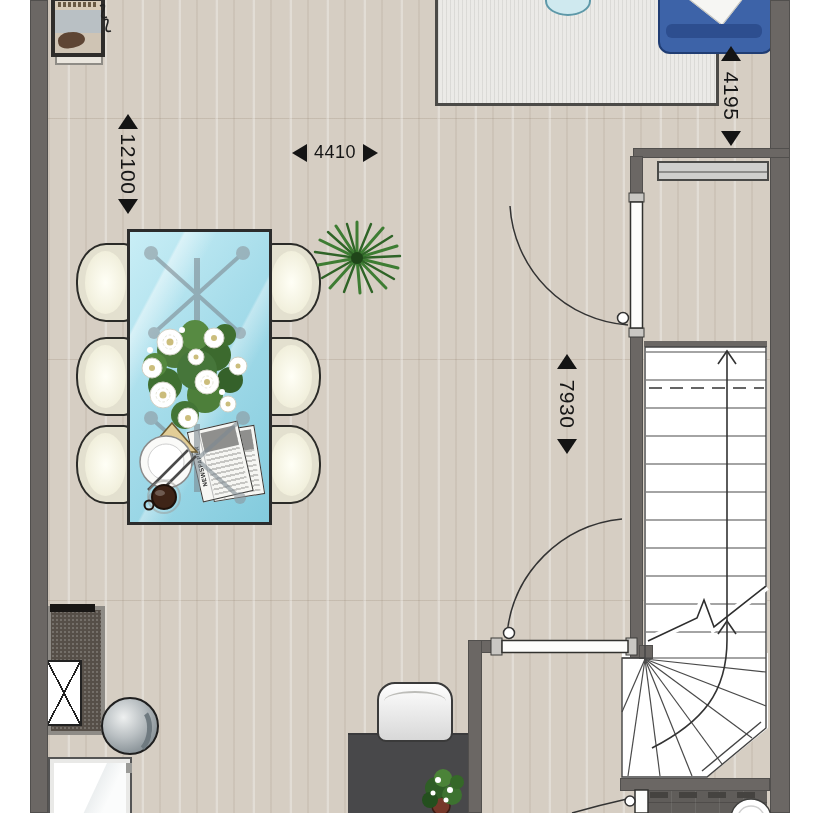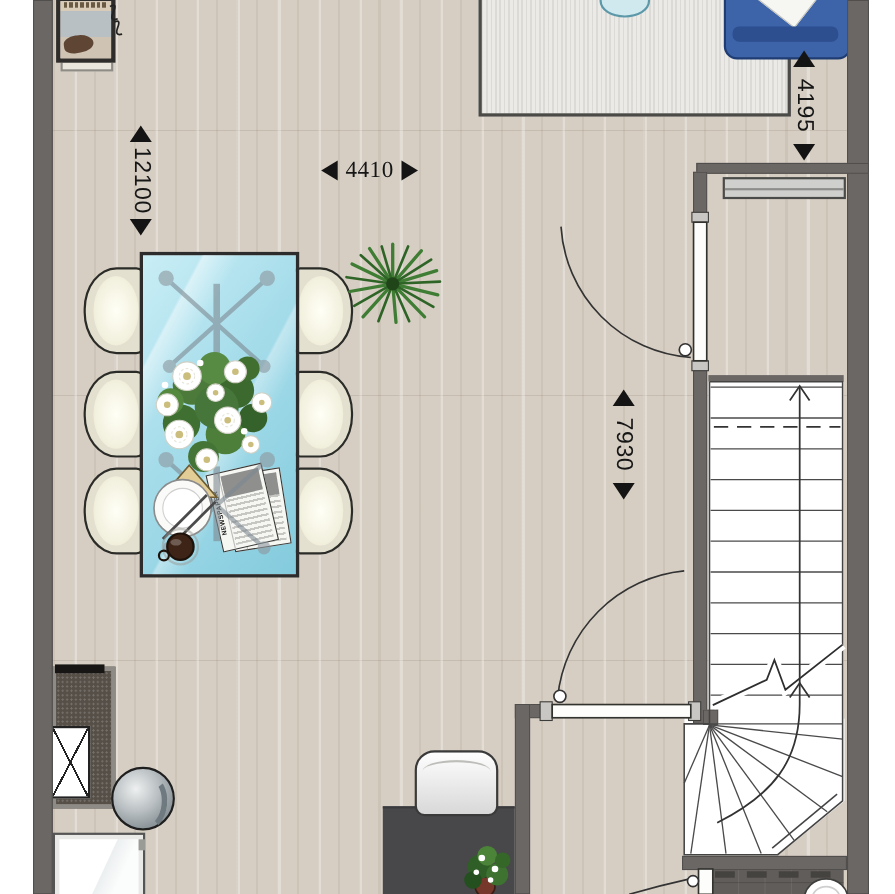--- a/index.html
+++ b/index.html
@@ -96,21 +96,21 @@
   .np-col span{writing-mode:vertical-rl;transform:rotate(180deg);font-size:6px;font-weight:700;letter-spacing:.3px;color:#222;white-space:nowrap;}
   .np-body{position:absolute;left:12px;top:3px;right:3px;bottom:3px;
      background:linear-gradient(#8f8f8d 0 0) no-repeat 0 0/100% 20px,
      repeating-linear-gradient(0deg,#c6c6c3 0 2px, transparent 2px 5px);}
 
   
   .dim{color:#161616;}
   .dim-v{display:flex;flex-direction:column;align-items:center;gap:3px;}
   .vlabel{height:64px;width:32px;display:flex;align-items:center;justify-content:center;}
   .vlabel span{transform:rotate(90deg);white-space:nowrap;font-size:21px;letter-spacing:.5px;}
-  .hlabel{font-size:21px;letter-spacing:.5px;font-family:Liberation Serif, serif;}
+  .hlabel{font-size:18px;letter-spacing:.5px;}
   .dim-h{display:flex;align-items:center;gap:7px;}
   .tri-up{width:0;height:0;border-left:10px solid transparent;border-right:10px solid transparent;border-bottom:15px solid #141414;}
   .tri-down{width:0;height:0;border-left:10px solid transparent;border-right:10px solid transparent;border-top:15px solid #141414;}
   .tri-left{width:0;height:0;border-top:9px solid transparent;border-bottom:9px solid transparent;border-right:15px solid #141414;}
   .tri-right{width:0;height:0;border-top:9px solid transparent;border-bottom:9px solid transparent;border-left:15px solid #141414;}
   #dim-left{left:112px;top:114px;}
   #dim-top{left:292px;top:142px;}
   #dim-right{left:715px;top:46px;}
   #dim-stairs{left:551px;top:354px;}
 

